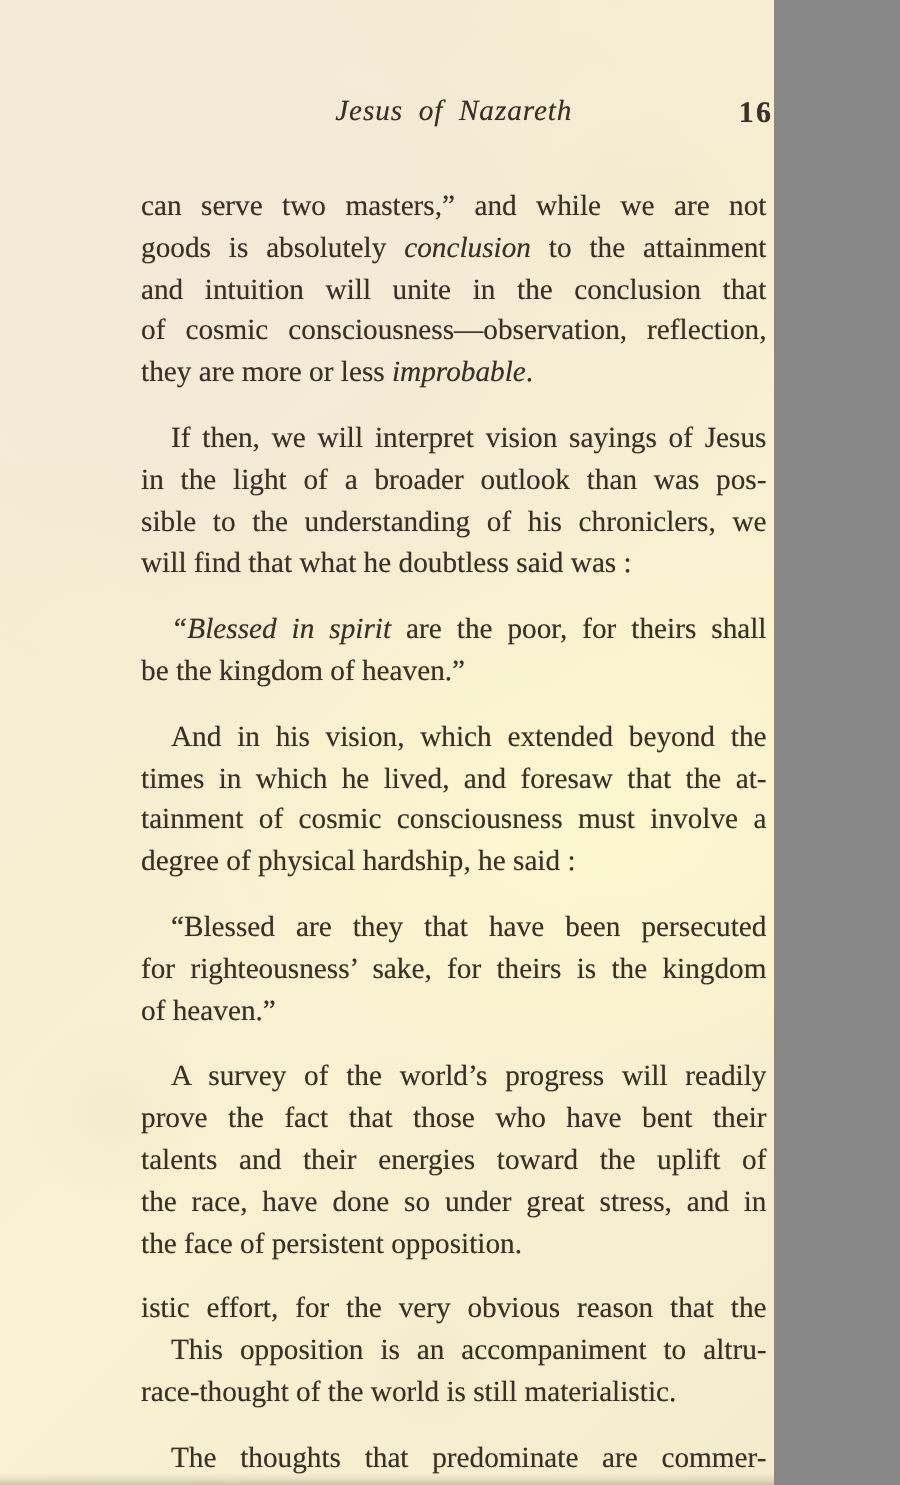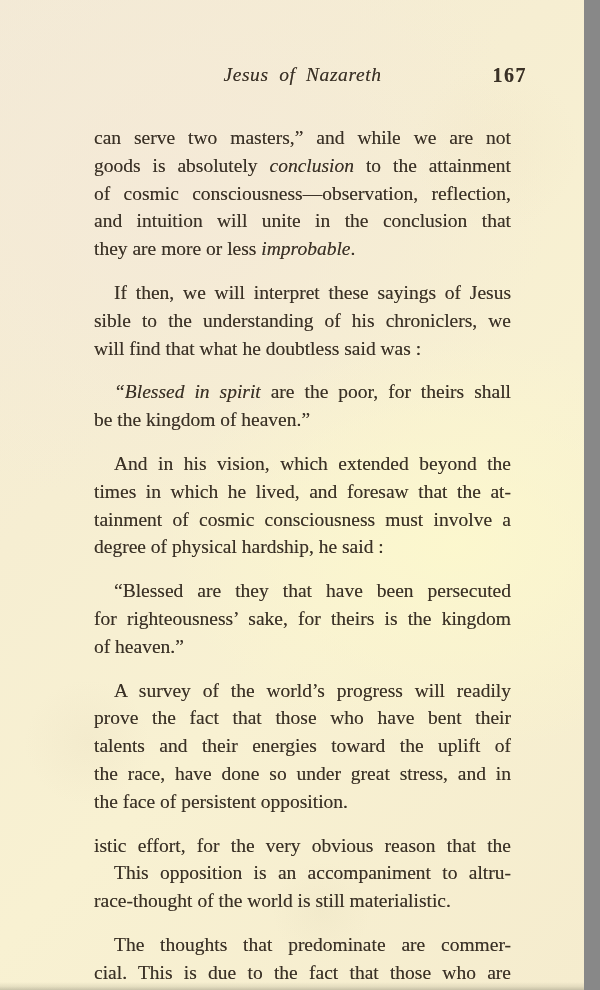--- a/index.html
+++ b/index.html
@@ -2,21 +2,21 @@
 <html><head>
 <meta charset="utf-8">
 <style>
   html, body {
     margin: 0;
     padding: 0;
     background: #888;
   }
   .page {
     position: relative;
-    width: 584px;
+    width: 516px;
     height: 990px;
     overflow: hidden;
     background:
       radial-gradient(ellipse 420px 300px at 78% 55%, rgba(252,248,205,0.9) 0%, rgba(252,248,205,0) 70%),
       radial-gradient(ellipse 500px 420px at 30% 20%, rgba(244,233,216,0.85) 0%, rgba(244,233,216,0) 75%),
       linear-gradient(135deg, #f3ead6 0%, #f6eed2 35%, #f8f1d2 60%, #f5ecce 100%);
     font-family: "Liberation Serif", "DejaVu Serif", serif;
     color: #3a3126;
   }
   
@@ -96,26 +96,27 @@
 
   <div class="running-head">
     <div class="running-title">Jesus of Nazareth</div>
     <div class="page-number">167</div>
   </div>
 
   <div class="body-text">
       <div class="para">
         <div class="line just"><span>can serve two masters,” and while we are not</span></div>
         <div class="line just"><span>goods is absolutely </span><span class="it">conclusion</span><span> to the attainment</span></div>
+        <div class="line just"><span>and intuition will unite in the conclusion that</span></div>
         <div class="line just"><span>of cosmic consciousness—observation, reflection,</span></div>
-        <div class="line just"><span>and intuition will unite in the conclusion that</span></div>
         <div class="line"><span>they are more or less </span><span class="it">improbable</span><span>.</span></div>
       </div>
       <div class="para">
-        <div class="line just indent"><span>If then, we will interpret these sayings of Jesus</span></div>
+        <div class="line just indent"><span>If then, we will interpret vision sayings of Jesus</span></div>
+        <div class="line just"><span>in the light of a broader outlook than was pos-</span></div>
         <div class="line just"><span>sible to the understanding of his chroniclers, we</span></div>
         <div class="line"><span>will find that what he doubtless said was :</span></div>
       </div>
       <div class="para">
         <div class="line just indent"><span class="it">“Blessed in spirit</span><span> are the poor, for theirs shall</span></div>
         <div class="line"><span>be the kingdom of heaven.”</span></div>
       </div>
       <div class="para">
         <div class="line just indent"><span>And in his vision, which extended beyond the</span></div>
         <div class="line just"><span>times in which he lived, and foresaw that the at-</span></div>

